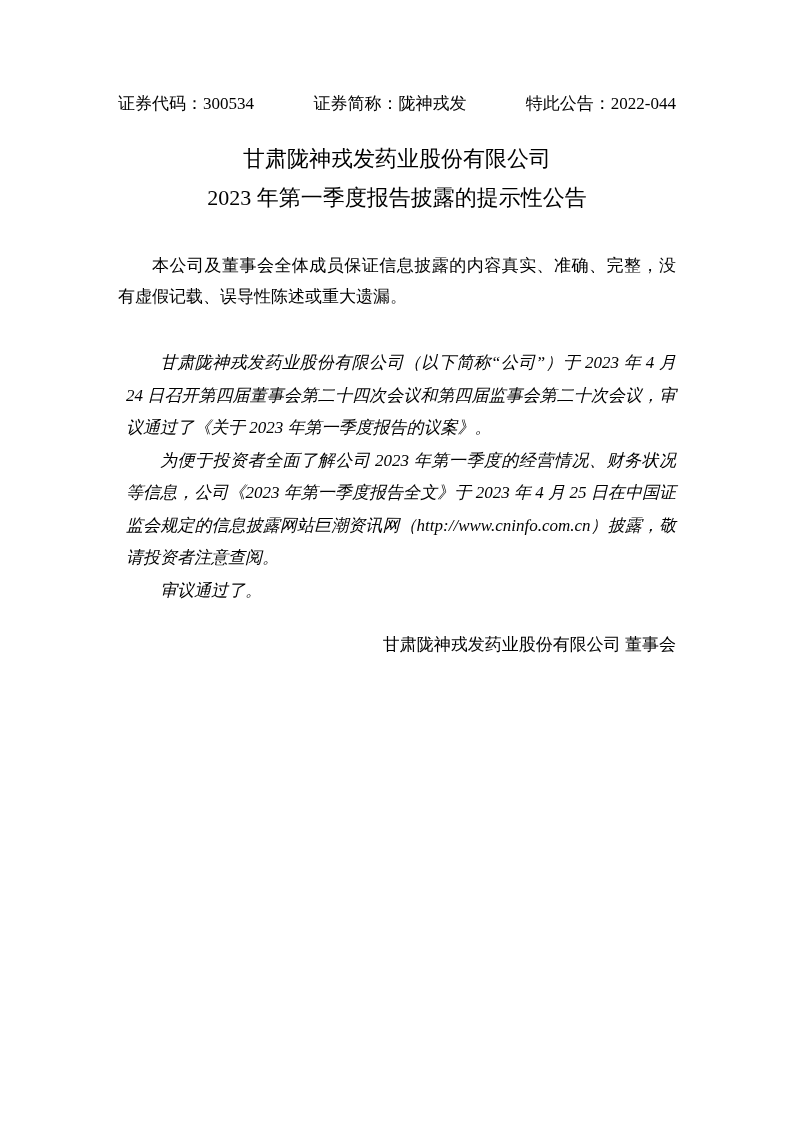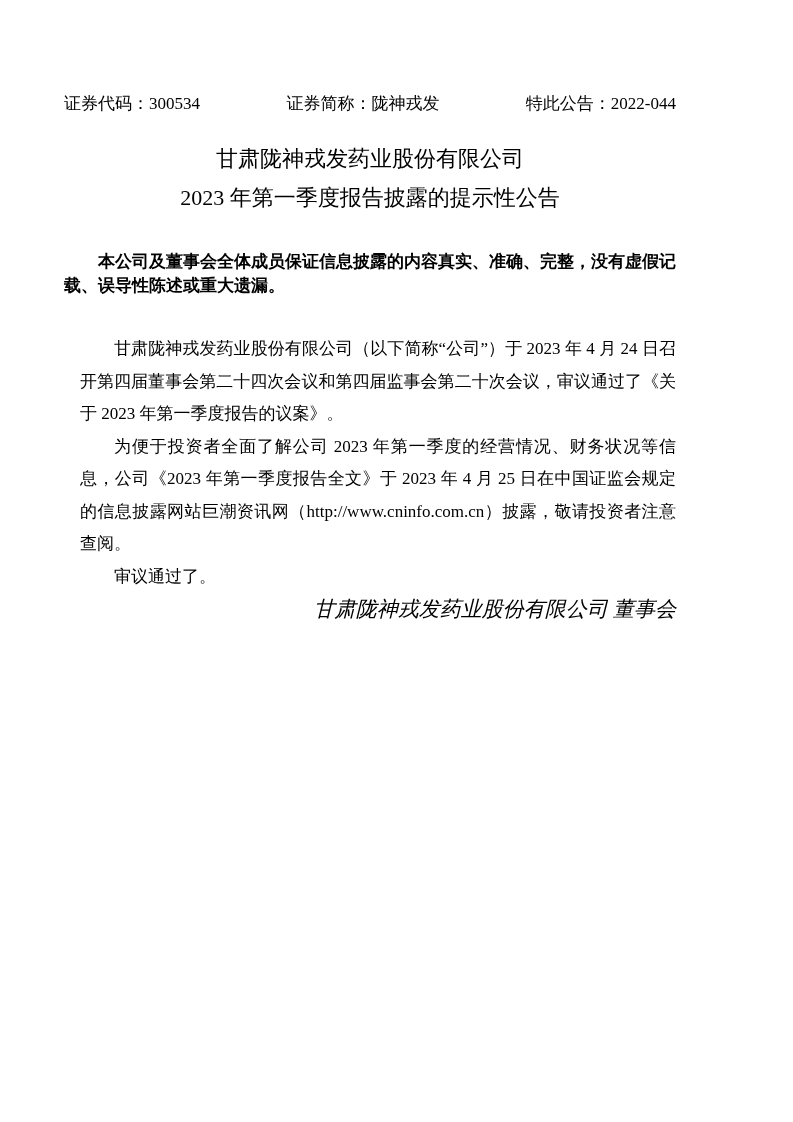--- a/index.html
+++ b/index.html
@@ -9,21 +9,21 @@
   }
   .page {
     position: relative;
     width: 793px;
     height: 1122px;
     margin: 0 auto;
     box-sizing: border-box;
     background: #ffffff;
     color: #000000;
     font-family: "Liberation Serif", "DejaVu Serif", serif;
-    padding: 93px 117px 0 64px;
+    padding: 93px 117px 0 118px;
     overflow: hidden;
   }
   .doc-header {
     display: flex;
     justify-content: space-between;
     align-items: baseline;
     font-size: 17px;
     line-height: 21px;
     white-space: nowrap;
   }
@@ -36,40 +36,41 @@
   .doc-title .t-line {
     font-size: 22px;
     line-height: 25px;
   }
   .doc-title .t-line + .t-line {
     margin-top: 14px;
   }
   .statement {
     margin: 40px 0 4px 0;
     font-size: 17px;
-    font-weight: bold;
-    line-height: 24px;
+    font-weight: normal;
+    line-height: 31px;
     text-align: justify;
     text-indent: 2em;
   }
   .body-text {
-    margin: 35px 0 0 16px;
+    margin: 35px 0 0 8px;
+    font-style: italic;
   }
   .body-text p {
     margin: 0;
     font-size: 17px;
     line-height: 32.5px;
     text-align: justify;
     text-indent: 2em;
   }
   .signature {
+    margin-top: 21px;
     text-align: right;
-    font-size: 21px;
+    font-size: 17px;
     line-height: 33px;
-    font-style: italic;
   }
   .signature .sig-line { display: block; }
 </style>
 </head>
 <body>
 
 <div class="page">
 
   <div class="doc-header">
     <span class="item"><span>证券代码：</span><span>300534</span></span>

